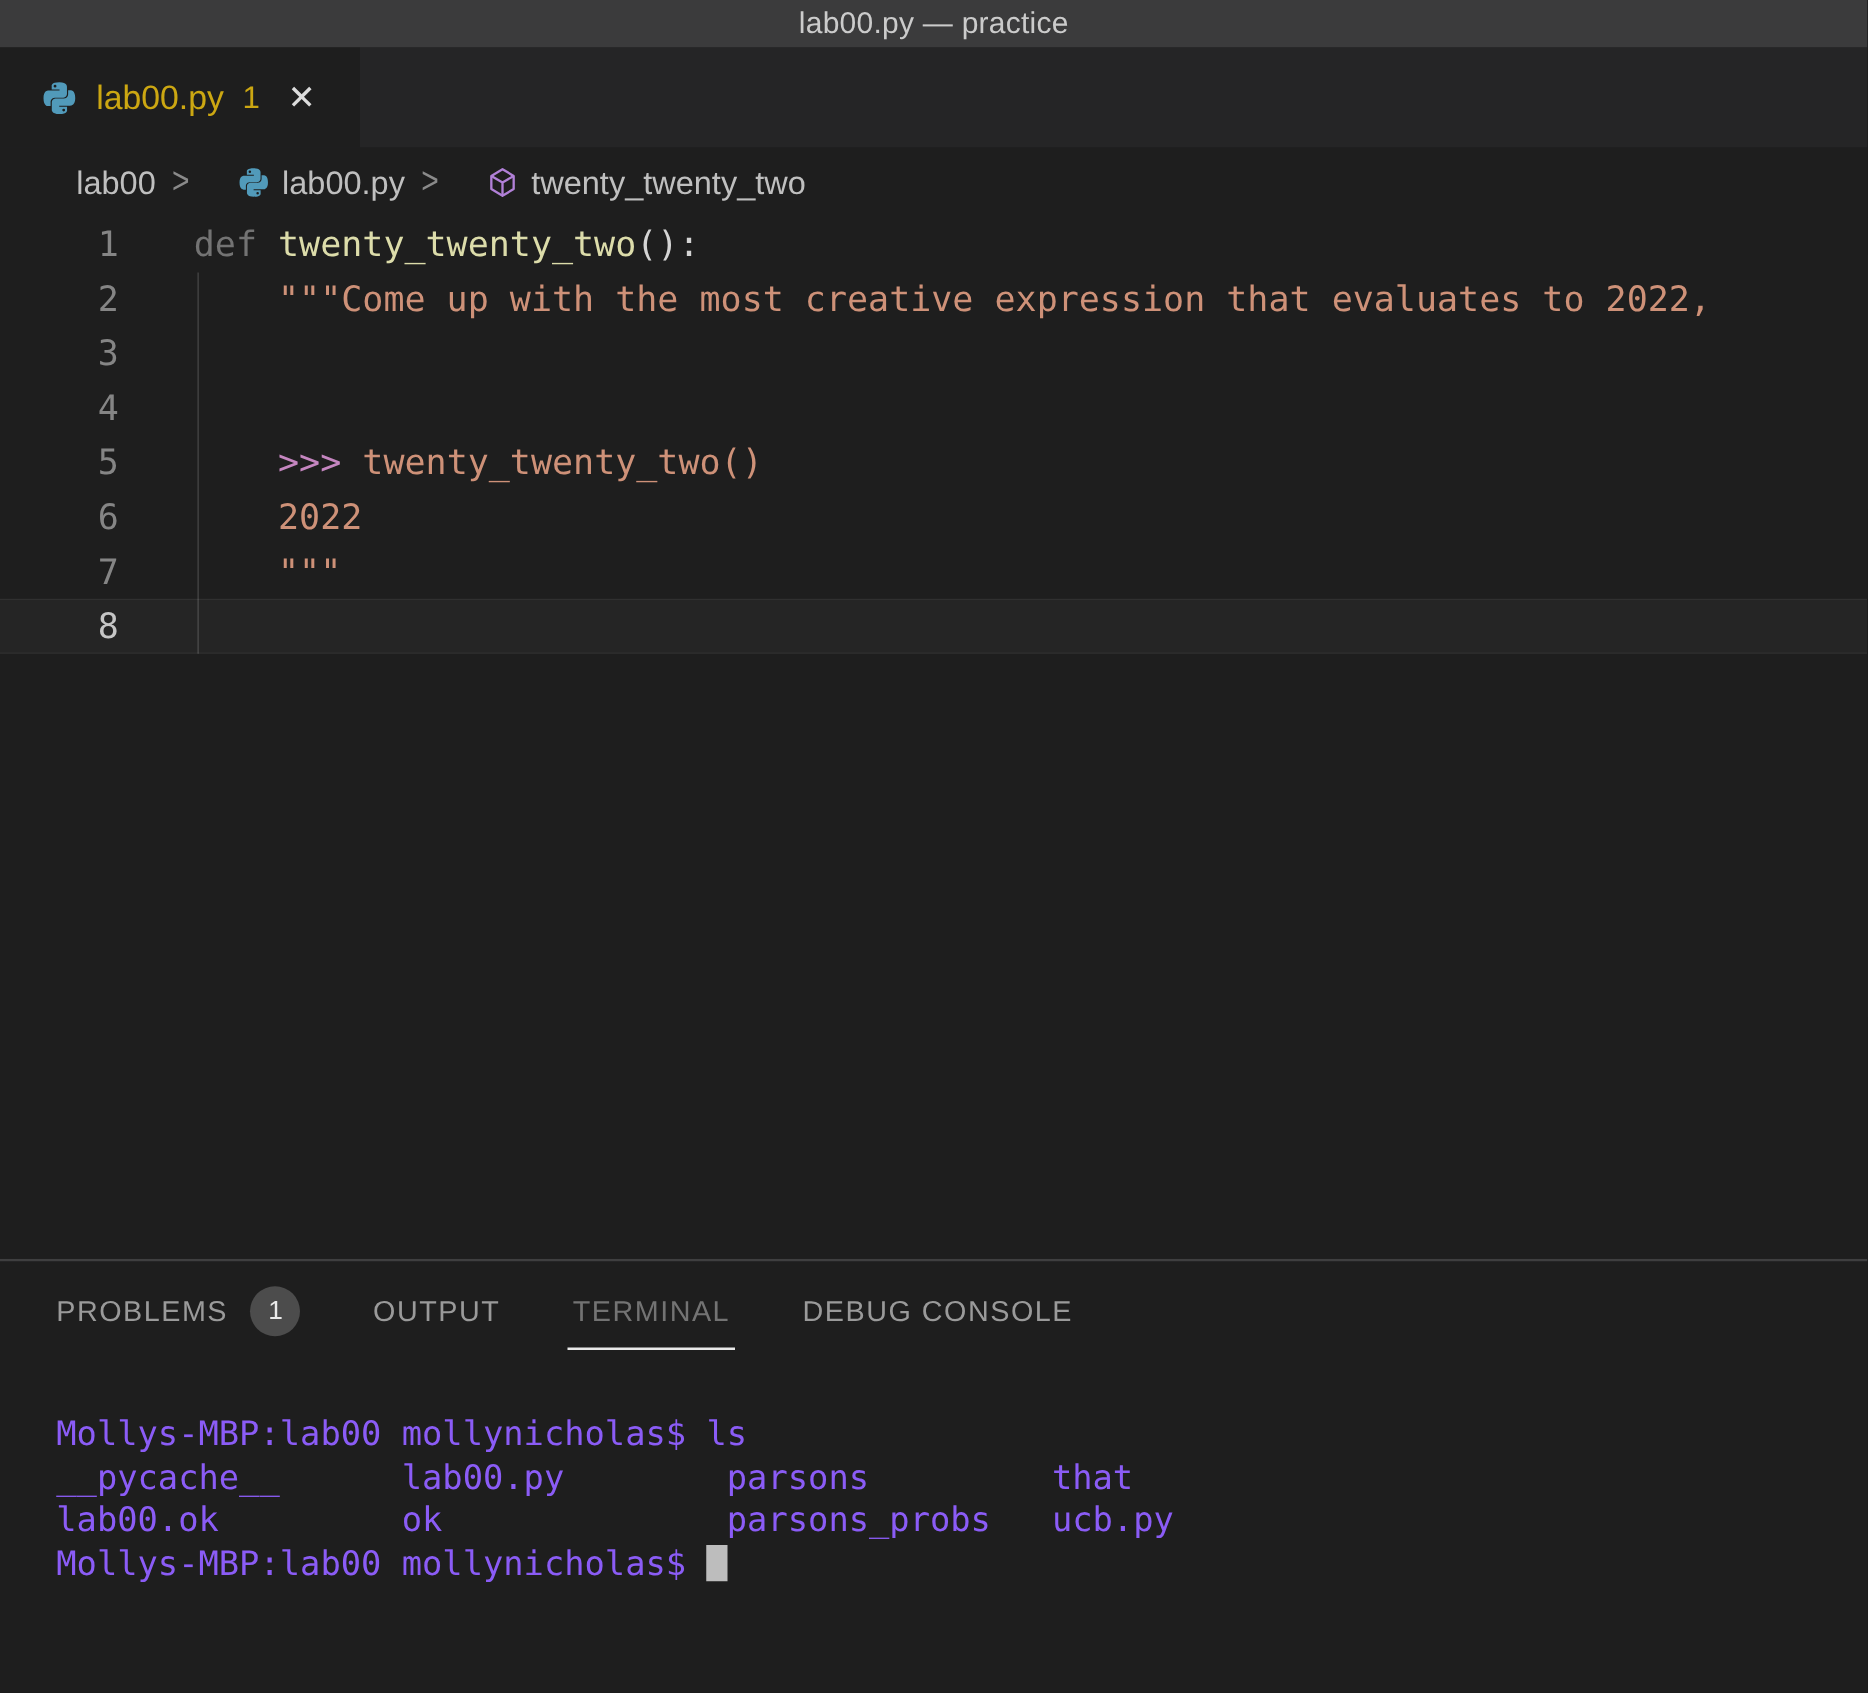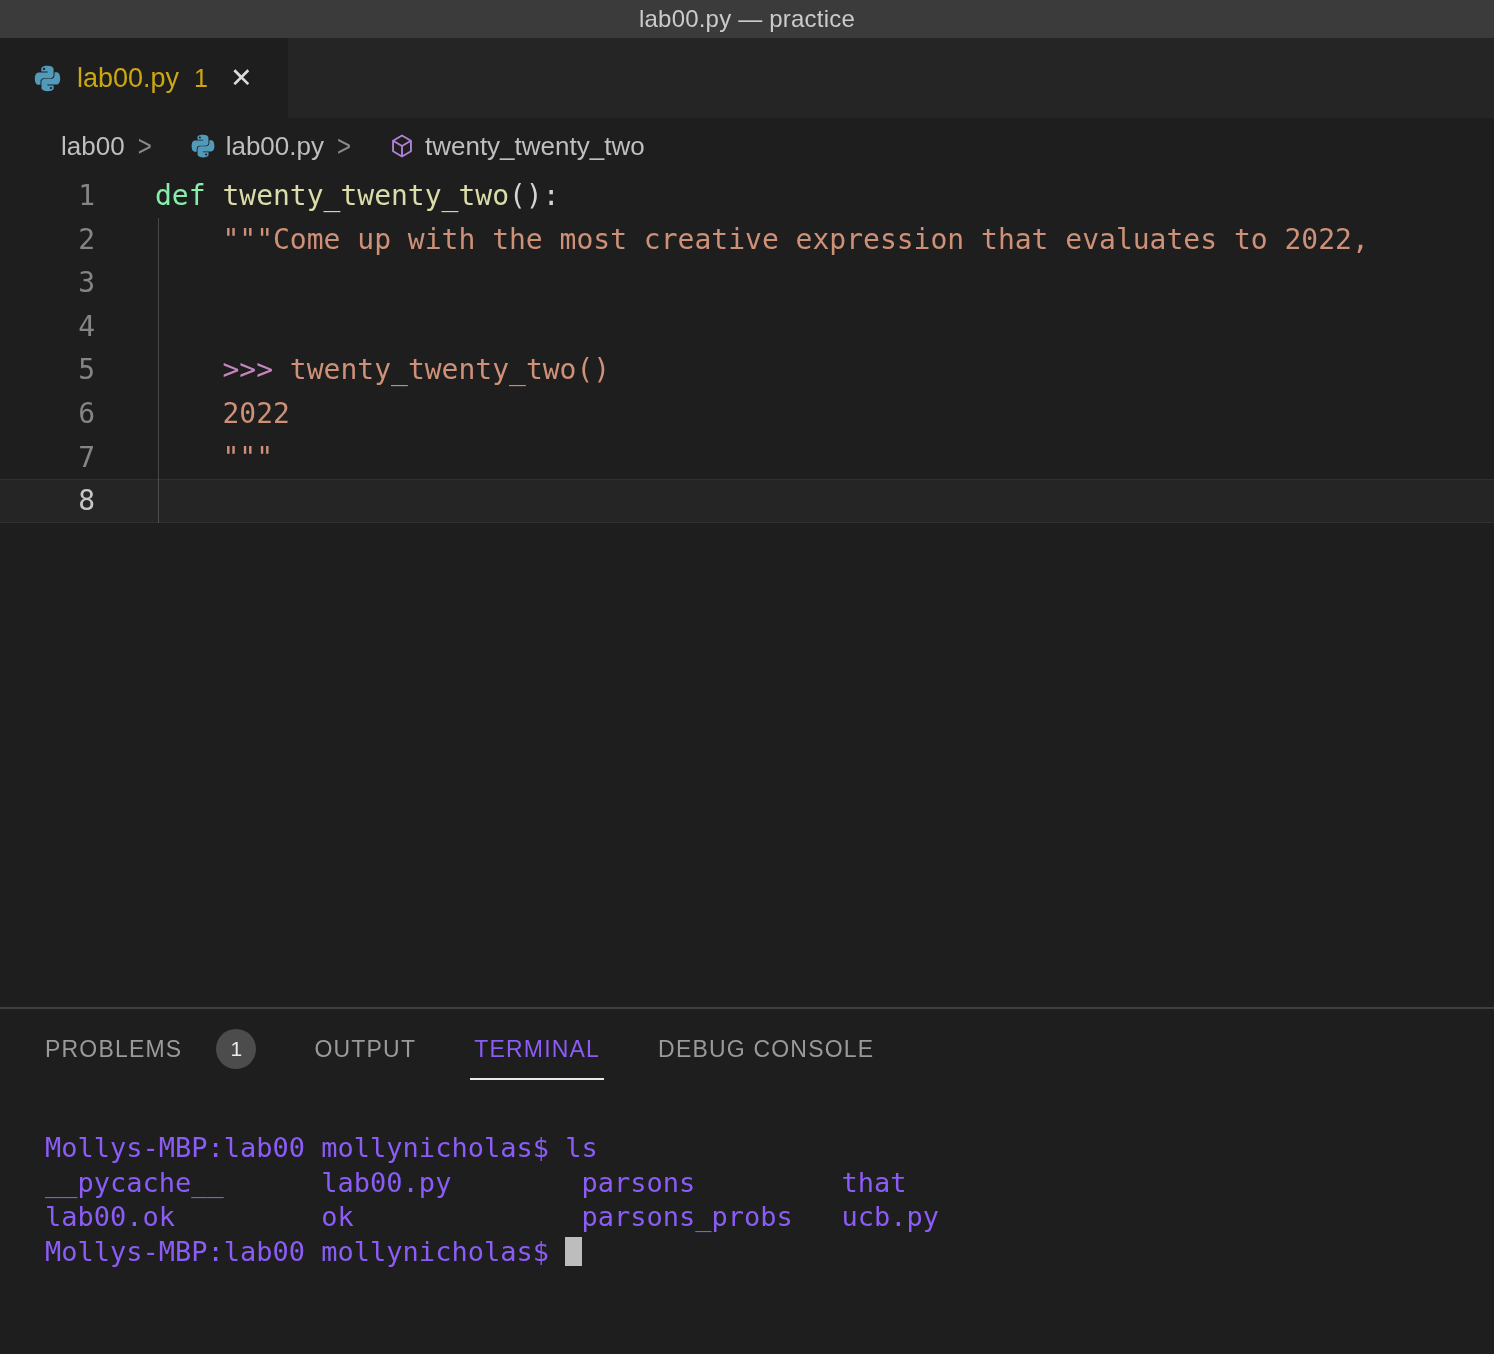--- a/index.html
+++ b/index.html
@@ -29,34 +29,34 @@
   
   .editor { flex:1 1 auto; position:relative; background:#1e1e1e; font-family:"DejaVu Sans Mono", monospace; overflow:hidden; }
   .code-lines { position:relative; }
   .indent-guide { position:absolute; left:158px; top:44px; width:1px; height:305px; background:#474747; }
   .current-line-highlight { position:absolute; left:0; right:0; top:305px; height:44px;
       background:rgba(255,255,255,0.035); border-top:1px solid rgba(255,255,255,0.055); border-bottom:1px solid rgba(255,255,255,0.055); }
   .code-row { display:flex; height:43.6px; line-height:43.6px; font-size:28px; position:relative; }
   .ln { width:95px; flex:0 0 95px; text-align:right; color:#858585; user-select:none; }
   .ln.active { color:#c6c6c6; }
   .code { margin-left:60px; white-space:pre; color:#d4d4d4; }
-  .tok-kw   { color:#86efac;margin-top:29px; }
+  .tok-kw   { color:#737373;margin-top:29px; }
   .tok-fn   { color:#dcdcaa; }
   .tok-str  { color:#ce9178; }
   .tok-ctrl { color:#c586c0; }
   .tok-plain{ color:#d4d4d4; }
   .selected { background:#4a4d4f; padding-right:25px; position:relative; display:inline-block; }
   .squiggle { position:absolute; left:0; right:0; bottom:-4px; height:8px; pointer-events:none; }
   .squiggle svg { display:block; width:100%; height:8px; }
 
   
   .panel { flex:0 0 347px; height:347px; background:#1e1e1e; border-top:2px solid #3f3f40; }
   .panel-tabs { height:80px; display:flex; align-items:center; padding-left:45px; gap:58px; }
-  .panel-tab { color:#9a9a9a; font-size:23px; letter-spacing:1.2px; display:flex; align-items:center; gap:34px; cursor:pointer; position:relative; }
-  .panel-tab.active { color:#8b5cf6;text-align:center; }
+  .panel-tab { color:#9a9a9a; font-size:23px; letter-spacing:1.2px; display:flex; align-items:center; gap:18px; cursor:pointer; position:relative; }
+  .panel-tab.active { color:#737373;text-align:center; }
   .panel-tab.active::after { content:""; position:absolute; left:-4px; right:-4px; bottom:-17px; height:2px; background:#e9e9e9; }
   .panel-badge { width:40px; height:40px; border-radius:50%; background:#4c4c4c; color:#eaeaea; font-size:21px; letter-spacing:0;
       display:flex; align-items:center; justify-content:center; }
 
   .terminal { margin:42px 0 0 45px; font-family:"DejaVu Sans Mono", monospace; font-size:27px; line-height:34.5px; color:#8b5cf6; white-space:pre; }
   .term-cursor { display:inline-block; width:17px; height:29px; background:#bdbdbd; vertical-align:-5px; }
 </style>
 </head>
 <body>
 

